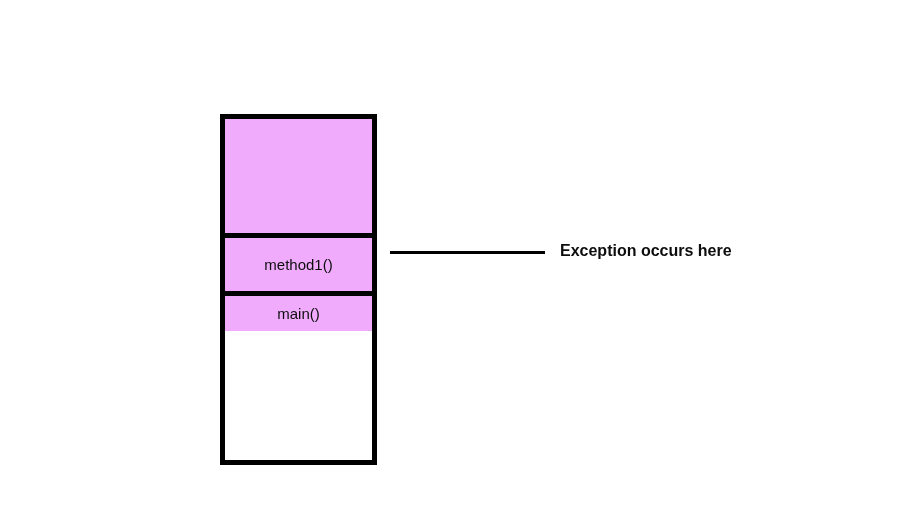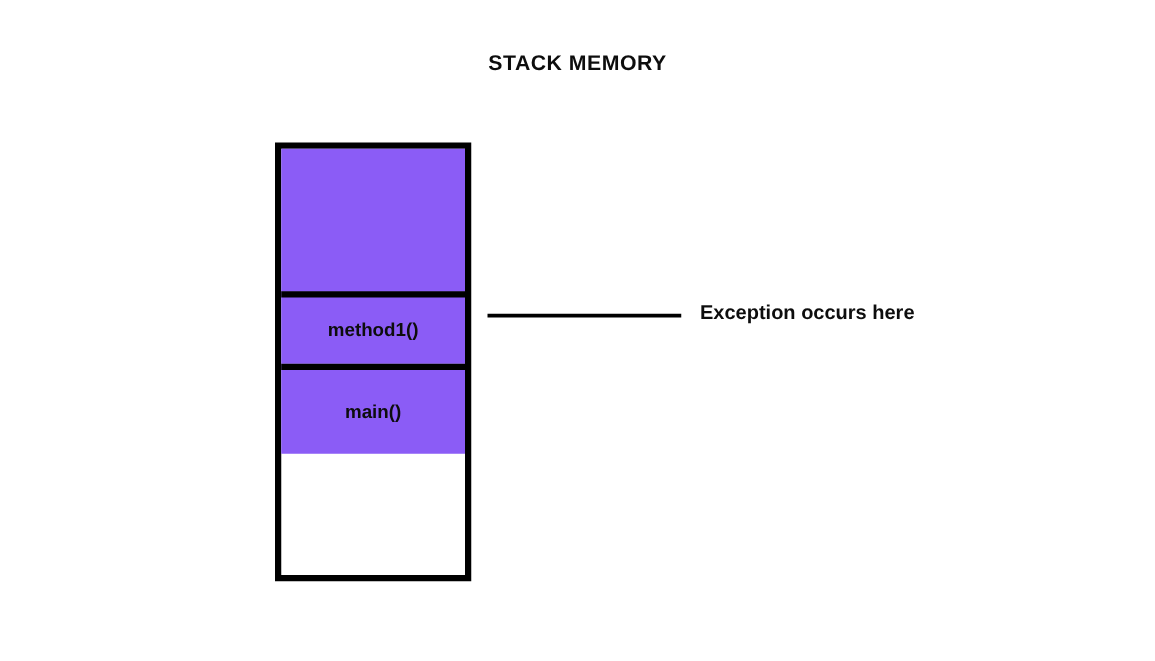--- a/index.html
+++ b/index.html
@@ -50,37 +50,37 @@
     box-sizing: border-box;
     border: 5px solid #000000;
     background: #ffffff;
     display: flex;
     flex-direction: column;
   }
 
   .stack-cell {
     box-sizing: border-box;
     width: 100%;
-    background: #8b5cf6;
+    background: #f0abfc;
     display: flex;
     align-items: center;
     justify-content: center;
     font-size: 15px;
-    font-weight: bold;
+    font-weight: normal;
     color: #0d0d0d;
     white-space: nowrap;
   }
 
   .stack-cell.has-divider {
     border-top: 5px solid #000000;
   }
 
   .cell-empty   { height: 114px; }
   .cell-frame   { height: 58px; }
-  .cell-frame-last { height: 72px; text-align: center; }
+  .cell-frame-last { height: 40px; text-align: center; }
 
   
   #leader-line {
     position: absolute;
     left: 390px;
     top: 251px;
     width: 155px;
     height: 3px;
     background: #000000;
   }
@@ -93,21 +93,20 @@
     font-weight: bold;
     color: #0d0d0d;
     white-space: nowrap;
   }
 </style>
 </head>
 <body>
 
 <div id="canvas">
 
-  <div id="diagram-title">STACK MEMORY</div>
 
   <div id="stack-box">
 
     <div class="stack-cell cell-empty"></div>
 
     <div class="stack-cell cell-frame has-divider">method1()</div>
 
 
 
     <div class="stack-cell cell-frame-last has-divider">main()</div>

